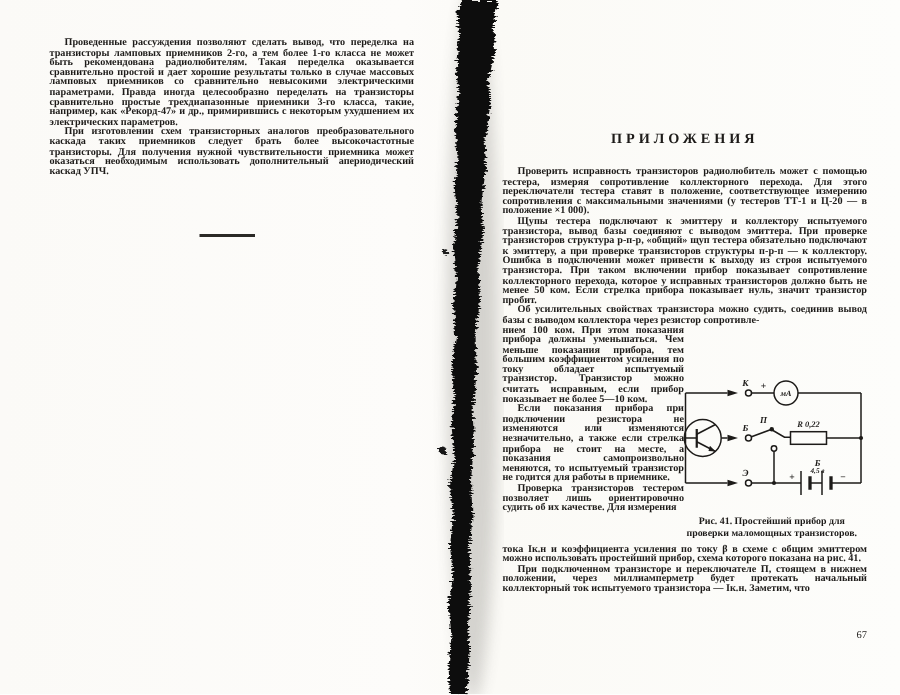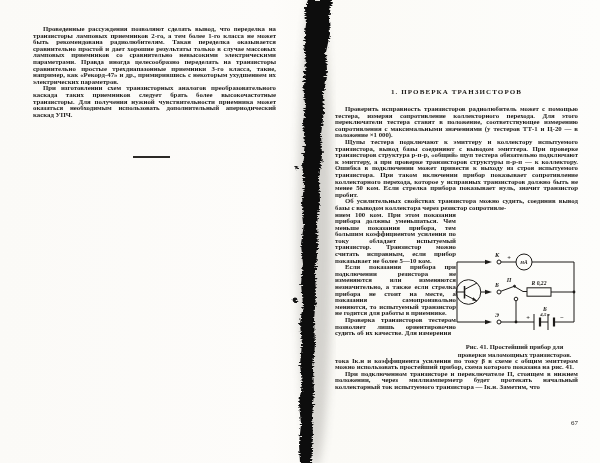--- a/index.html
+++ b/index.html
@@ -58,21 +58,21 @@
     <circle cx="9" cy="168" r="1.8" fill="#1a1a1a" filter="url(#rag)"></circle>
   </svg>
 
   <div class="page page-left">
     <p class="body ind">Проведенные рассуждения позволяют сделать вывод, что переделка на транзисторы ламповых приемников 2-го, а тем более 1-го класса не может быть рекомендована радиолюбителям. Такая переделка оказывается сравнительно простой и дает хорошие результаты только в случае массовых ламповых приемников со сравнительно невысокими электрическими параметрами. Правда иногда целесообразно переделать на транзисторы сравнительно простые трехдиапазонные приемники 3-го класса, такие, например, как «Рекорд-47» и др., примирившись с некоторым ухудшением их электрических параметров.</p>
     <p class="body ind">При изготовлении схем транзисторных аналогов преобразовательного каскада таких приемников следует брать более высокочастотные транзисторы. Для получения нужной чувствительности приемника может оказаться необходимым использовать дополнительный апериодический каскад УПЧ.</p>
   </div>
   <div class="divider"></div>
 
   <div class="page page-right">
-    <div class="h2">1. ПРОВЕРКА ТРАНЗИСТОРОВ</div>
+    <div class="h1">ПРИЛОЖЕНИЯ</div>
     <p class="body ind">Проверить исправность транзисторов радиолюбитель может с помощью тестера, измеряя сопротивление коллекторного перехода. Для этого переключатели тестера ставят в положение, соответствующее измерению сопротивления с максимальными значениями (у тестеров ТТ-1 и Ц-20 — в положение ×1 000).</p>
     <p class="body ind">Щупы тестера подключают к эмиттеру и коллектору испытуемого транзистора, вывод базы соединяют с выводом эмиттера. При проверке транзисторов структура р-п-р, «общий» щуп тестера обязательно подключают к эмиттеру, а при проверке транзисторов структуры п-р-п — к коллектору. Ошибка в подключении может привести к выходу из строя испытуемого транзистора. При таком включении прибор показывает сопротивление коллекторного перехода, которое у исправных транзисторов должно быть не менее 50 ком. Если стрелка прибора показывает нуль, значит транзистор пробит.</p>
     <p class="body ind">Об усилительных свойствах транзистора можно судить, соединив вывод базы с выводом коллектора через резистор сопротивле-</p>
     <div class="narrow">
       <p class="body">нием 100 ком. При этом показания прибора должны уменьшаться. Чем меньше показания прибора, тем большим коэффициентом усиления по току обладает испытуемый транзистор. Транзистор можно считать исправным, если прибор показывает не более 5—10 ком.</p>
       <p class="body ind">Если показания прибора при подключении резистора не изменяются или изменяются незначительно, а также если стрелка прибора не стоит на месте, а показания самопроизвольно меняются, то испытуемый транзистор не годится для работы в приемнике.</p>
       <p class="body ind">Проверка транзисторов тестером позволяет лишь ориентировочно судить об их качестве. Для измерения</p>
     </div>
     <p class="body">тока Iк.н и коэффициента усиления по току β в схеме с общим эмиттером можно использовать простейший прибор, схема которого показана на рис. 41.</p>
     <p class="body ind">При подключенном транзисторе и переключателе П, стоящем в нижнем положении, через миллиамперметр будет протекать начальный коллекторный ток испытуемого транзистора — Iк.н. Заметим, что</p>

